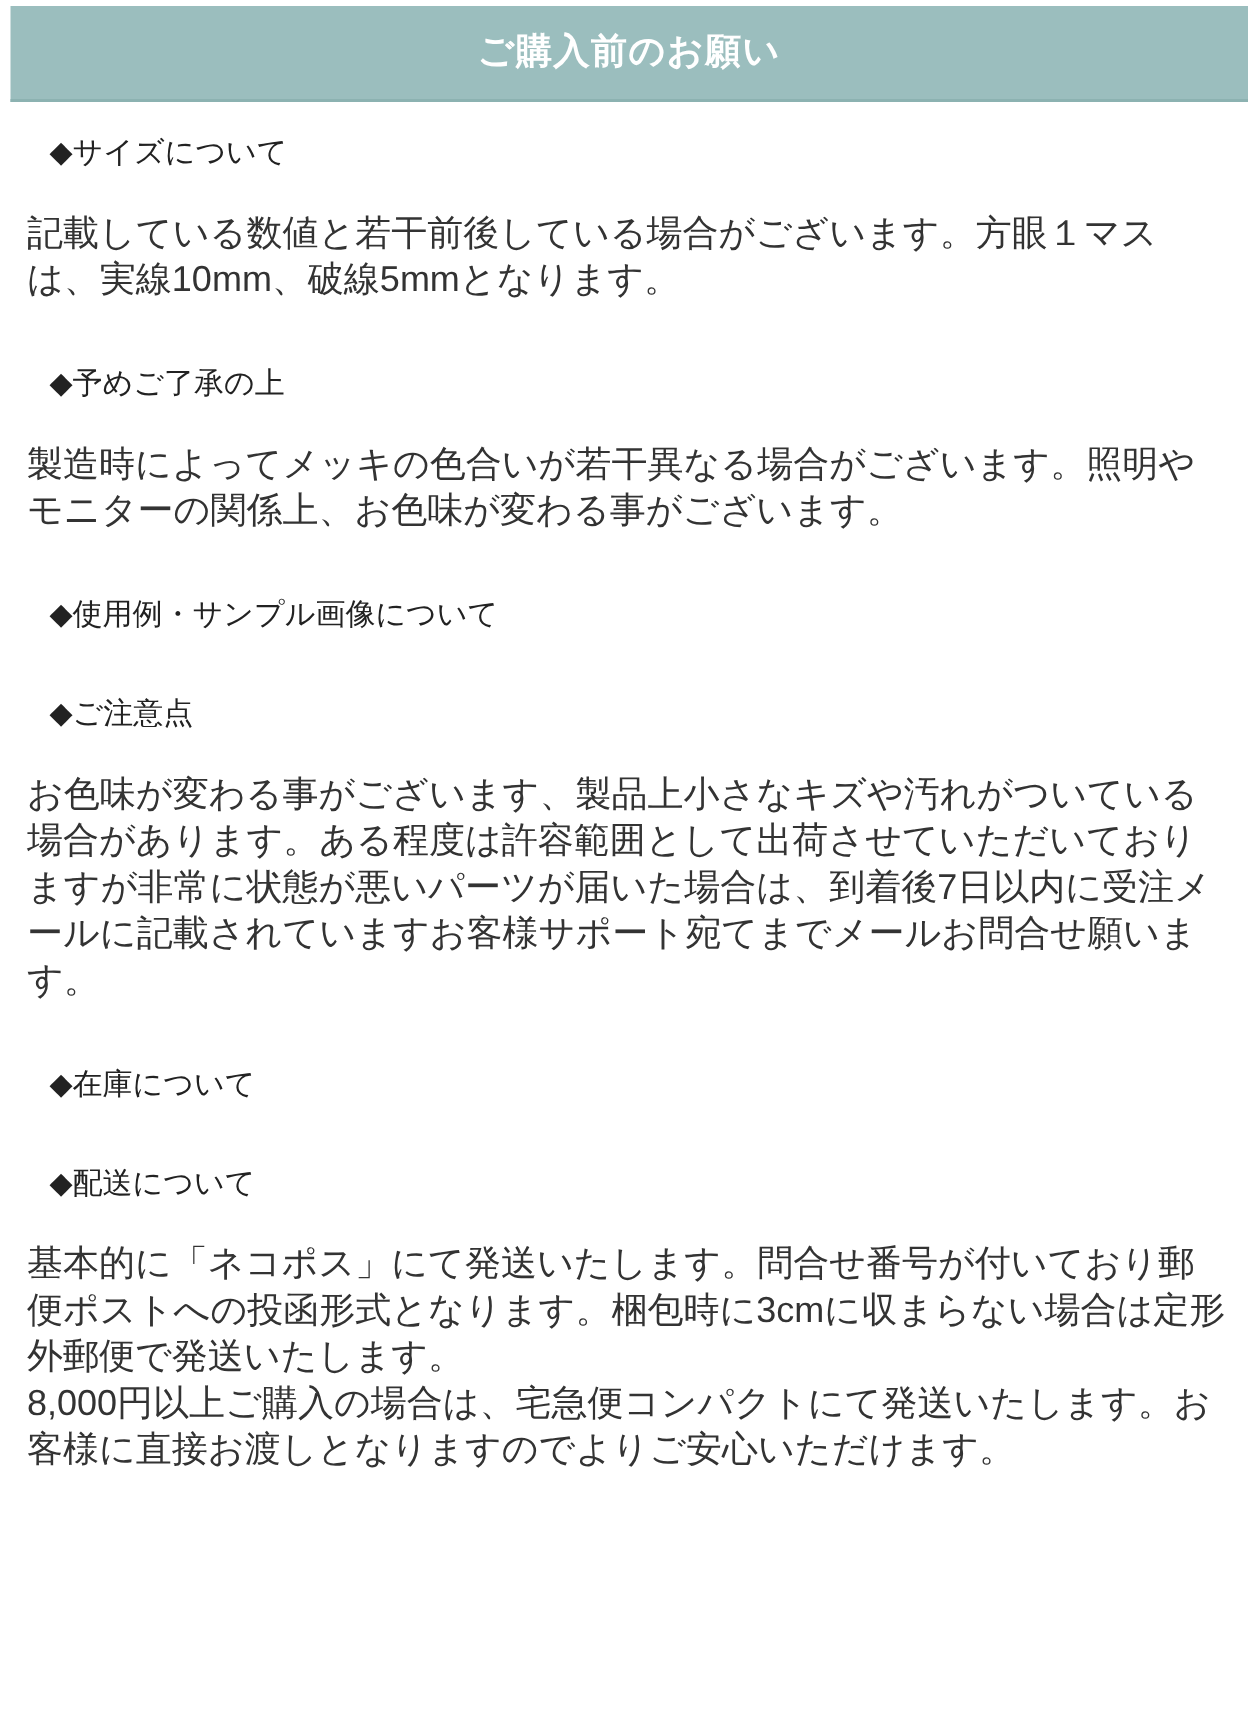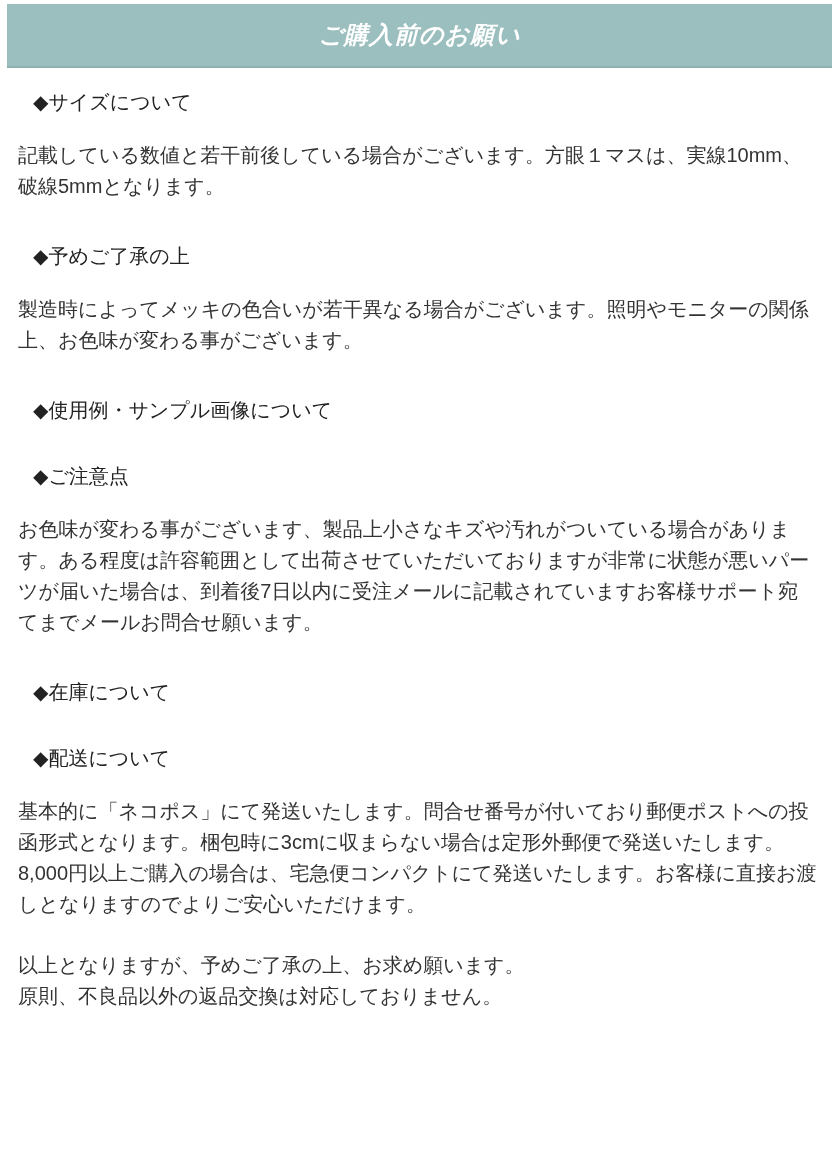--- a/index.html
+++ b/index.html
@@ -22,38 +22,37 @@
     align-items: center;
     justify-content: center;
   }
   .banner h1 {
     margin: 0;
     font-size: 24px;
     line-height: 1;
     font-weight: bold;
     color: var(--banner-text, #ffffff);
     letter-spacing: 1px;
-    font-style: italic;
   }
   .content {
     padding: 0 19px 0 18px;
   }
   .section h2 {
     margin: 42px 0 26px 15px;
     font-size: 20px;
     line-height: 24px;
     font-weight: normal;
     color: var(--heading-text, #222222);
   }
   .section:first-of-type h2 {
     margin-top: 0;
   }
   .section p, .footer p {
     margin: 0;
-    font-size: 20px;
+    font-size: 24px;
     line-height: 31px;
     color: var(--body-text, #333333);
     text-align: left;
   }
   .footer {
     margin-top: 30px;
   }
 </style>
 </head>
 <body>
@@ -88,19 +87,15 @@
     <div class="section">
       <h2>◆在庫について</h2>
     </div>
 
     <div class="section">
       <h2>◆配送について</h2>
       <p>基本的に「ネコポス」にて発送いたします。問合せ番号が付いており郵便ポストへの投函形式となります。梱包時に3cmに収まらない場合は定形外郵便で発送いたします。</p>
       <p>8,000円以上ご購入の場合は、宅急便コンパクトにて発送いたします。お客様に直接お渡しとなりますのでよりご安心いただけます。</p>
     </div>
 
-    <div class="footer">
-      <p>以上となりますが、予めご了承の上、お求め願います。</p>
-      <p>原則、不良品以外の返品交換は対応しておりません。</p>
-    </div>
 
   </div>
 </div>
 
 </body></html>

